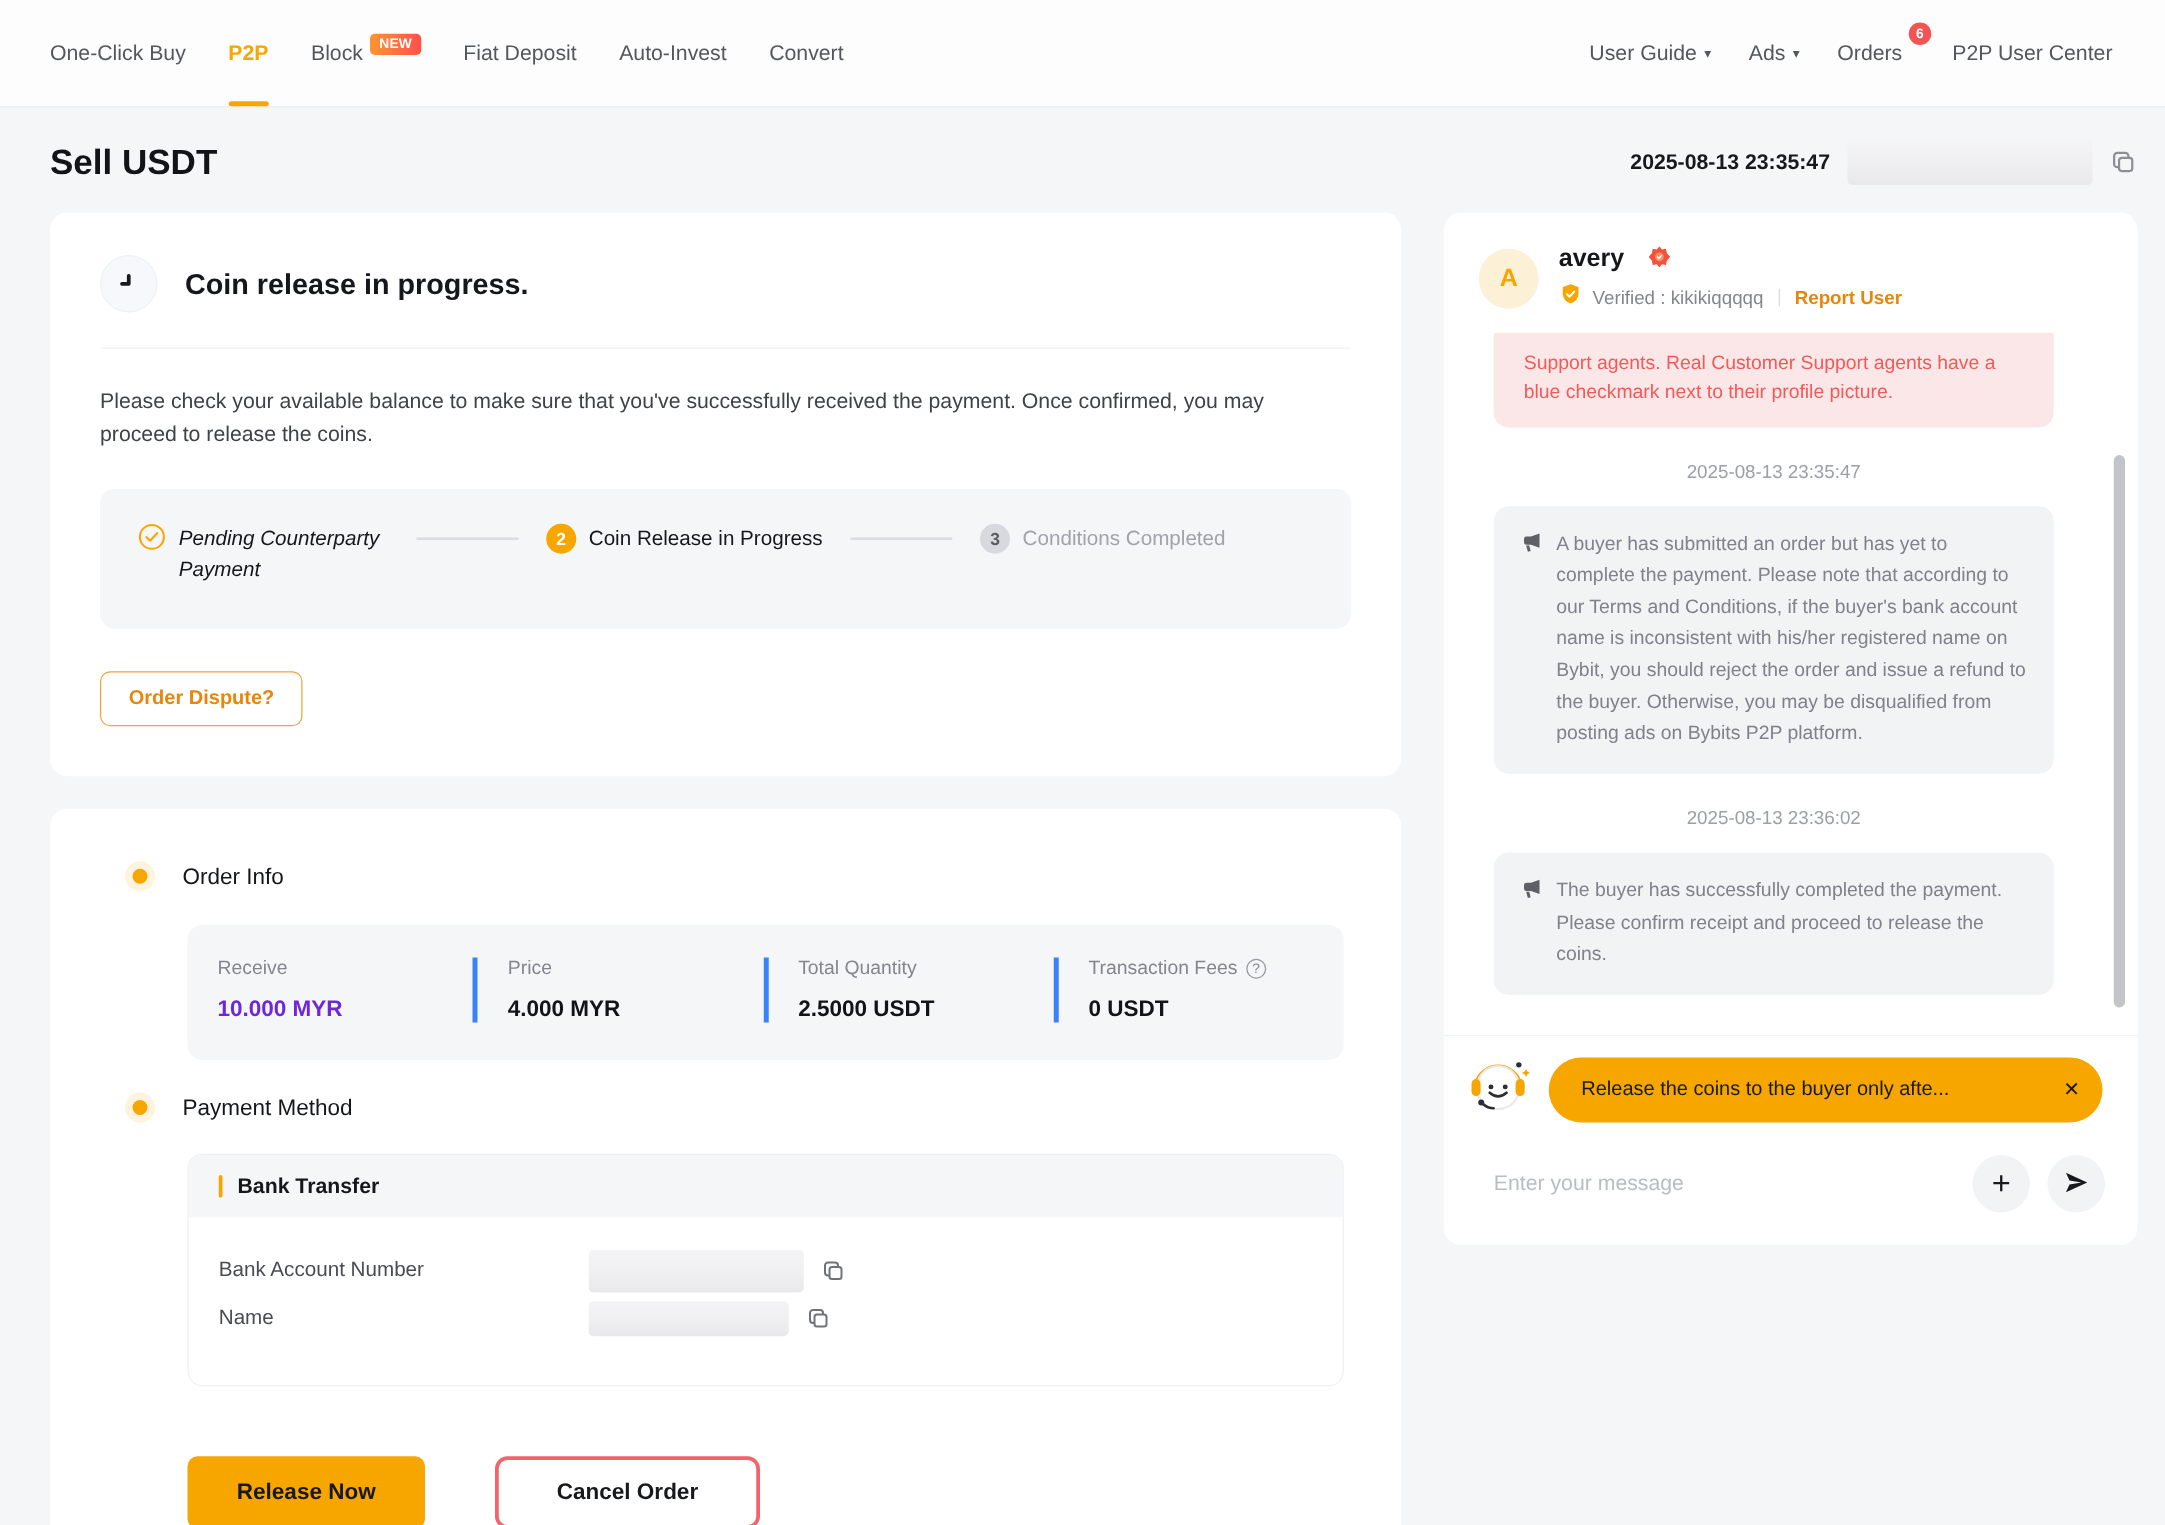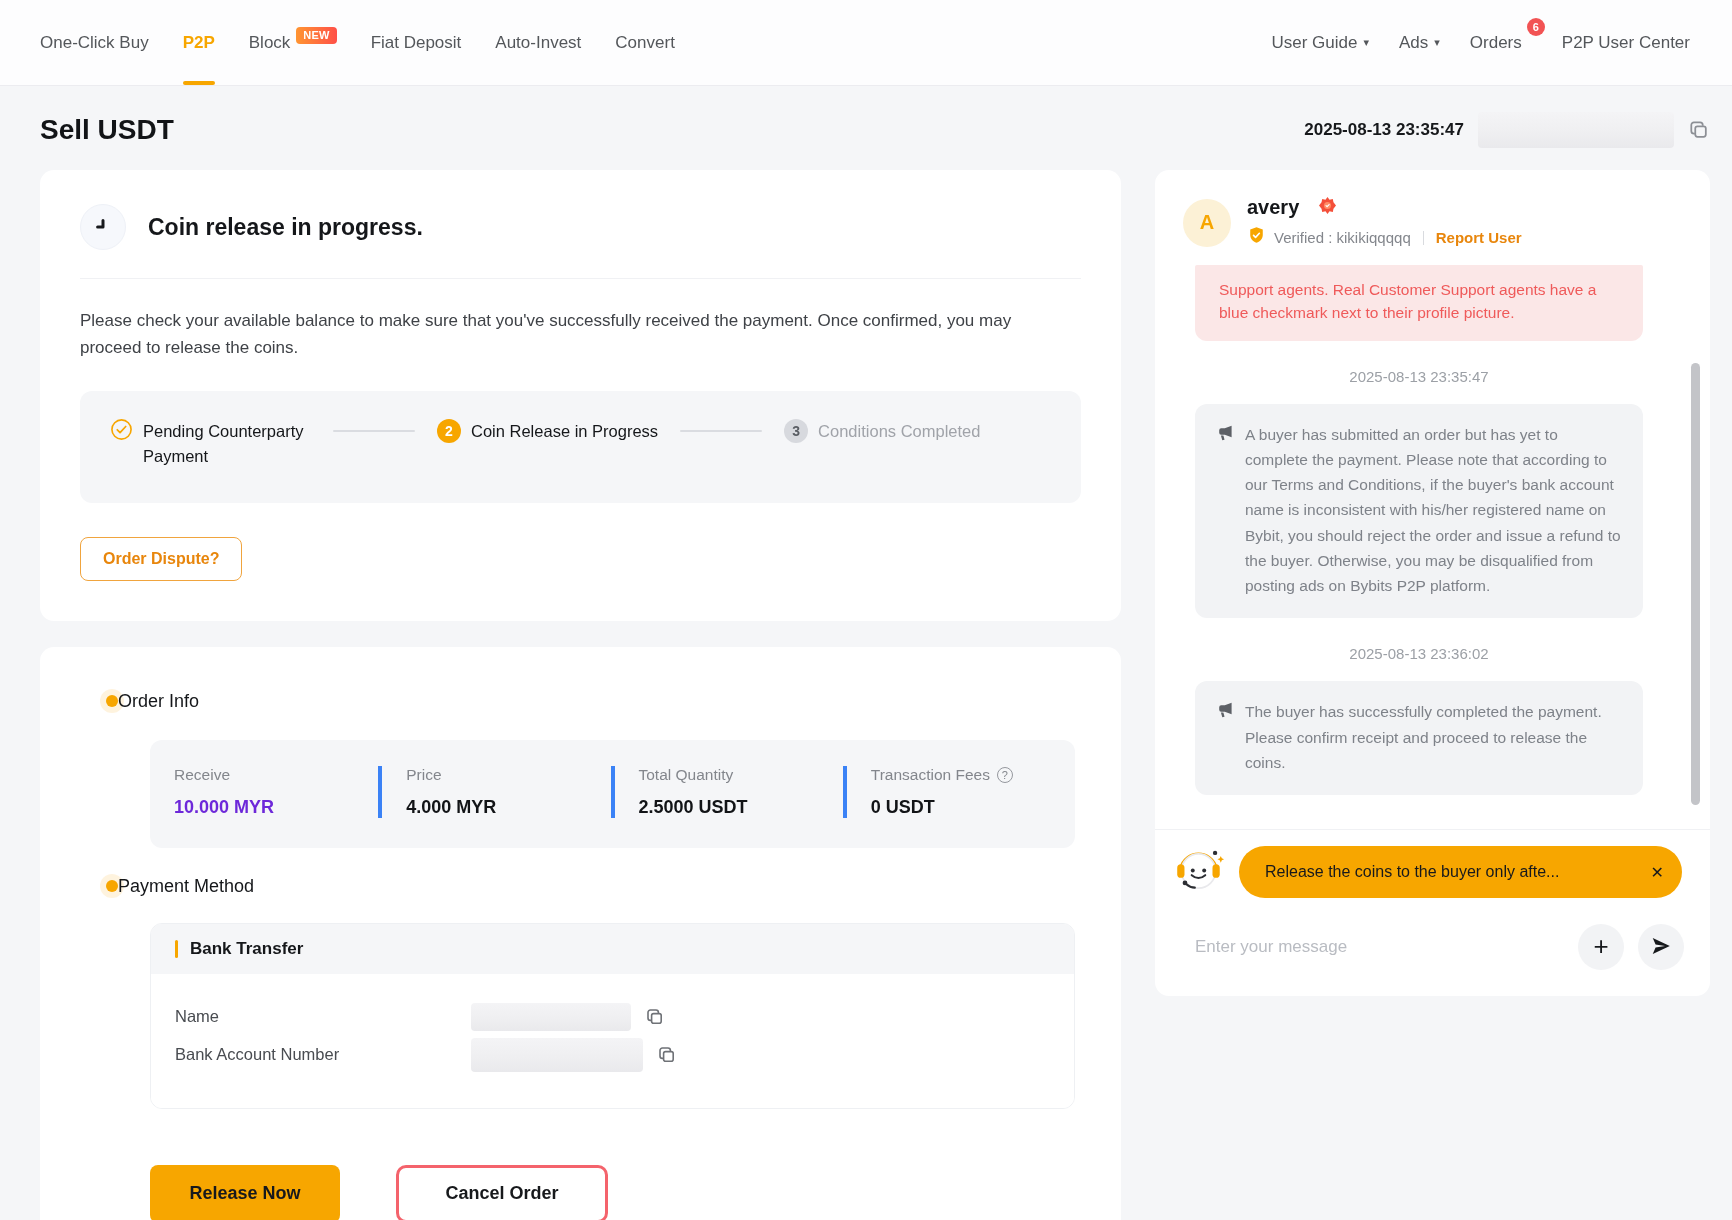--- a/index.html
+++ b/index.html
@@ -49,30 +49,30 @@
   .status-title { font-size:23px; font-weight:700; color:#15171a; }
   .status-desc { margin-top:28px; font-size:17px; line-height:1.6; color:#3f4247; max-width:950px; }
   .steps-box { margin-top:30px; background:#f5f6f8; border-radius:12px; padding:28px 30px 34px; display:flex; align-items:flex-start; }
   .step { display:flex; align-items:flex-start; gap:10px; }
   .step-check { flex:0 0 auto; margin-top:-1px; }
   .step-num { width:24px; height:24px; border-radius:50%; font-size:14px; font-weight:700; flex:0 0 auto;
               display:flex; align-items:center; justify-content:center; }
   .step-num.active { background:#f7a600; color:#fff; }
   .step-num.pending { background:#d7d9de; color:#595d63; }
   .step-label { font-size:16.5px; color:#15171a; line-height:1.5; }
-  .step-label.wrap { width:168px; }
+  .step-label.wrap { width:168px;font-style:italic; }
   .step-label.pending { color:#a0a3a9; }
   .connector { flex:0 0 82px; height:2px; background:#dadce1; margin:11px 22px 0; border-radius:1px; }
   .dispute-btn { margin-top:34px; display:inline-block; background:#fff; border:1.5px solid #f0a43e;
                  color:#e8860c; font-weight:700; font-size:16px; padding:12px 22px; border-radius:8px;
                  cursor:pointer; font-family:inherit; }
 
   
   .order-card { padding:44px 40px 40px; }
-  .section-head { display:flex; align-items:center; padding-left:26px; }
+  .section-head { display:flex; align-items:center; gap:28px; padding-left:26px; }
   .bullet { width:12px; height:12px; border-radius:50%; background:#f7a600; flex:0 0 auto;
             box-shadow:0 0 0 6px rgba(247,166,0,.13); }
   .section-title { font-size:18px; color:#15171a; }
   .info-box { margin:28px 0 0 70px; width:925px; background:#f5f6f8; border-radius:12px;
               padding:26px 0 30px; display:flex; }
   .info-col { flex:1; padding:0 16px 0 24px; }
   .info-col + .info-col { border-left:4px solid #3b82f6; }
   .info-label { font-size:15.5px; color:#83868c; display:flex; align-items:center; gap:7px; }
   .help-circle { width:16px; height:16px; border-radius:50%; border:1px solid #95989e; color:#83868c;
                  font-size:11px; display:inline-flex; align-items:center; justify-content:center; cursor:pointer; }
@@ -265,32 +265,32 @@
               <span class="section-title">Payment Method</span>
             </div>
 
             <div class="payment-box">
               <div class="payment-head">
                 <span class="orange-bar"></span>
                 <span class="payment-method">Bank Transfer</span>
               </div>
               <div class="payment-body">
                 <div class="pay-row">
-                  <span class="pay-label">Name</span>
-                  <span class="blur-box name-blur"></span>
+                  <span class="pay-label">Bank Account Number</span>
+                  <span class="blur-box account-blur"></span>
                   <span class="copy-btn">
                     <svg width="20" height="20" viewBox="0 0 20 20">
                         <rect x="6.6" y="6.6" width="9.6" height="9.6" rx="2" fill="none" stroke="#6f7277" stroke-width="1.6"></rect>
                         <path d="M13.4 6.2V5.4A2.4 2.4 0 0 0 11 3H5.4A2.4 2.4 0 0 0 3 5.4V11a2.4 2.4 0 0 0 2.4 2.4h.8" fill="none" stroke="#6f7277" stroke-width="1.6"></path>
                       </svg>
                   </span>
                 </div>
                 <div class="pay-row">
-                  <span class="pay-label">Bank Account Number</span>
-                  <span class="blur-box account-blur"></span>
+                  <span class="pay-label">Name</span>
+                  <span class="blur-box name-blur"></span>
                   <span class="copy-btn">
                     <svg width="20" height="20" viewBox="0 0 20 20">
                         <rect x="6.6" y="6.6" width="9.6" height="9.6" rx="2" fill="none" stroke="#6f7277" stroke-width="1.6"></rect>
                         <path d="M13.4 6.2V5.4A2.4 2.4 0 0 0 11 3H5.4A2.4 2.4 0 0 0 3 5.4V11a2.4 2.4 0 0 0 2.4 2.4h.8" fill="none" stroke="#6f7277" stroke-width="1.6"></path>
                       </svg>
                   </span>
                 </div>
               </div>
             </div>
           </div>

